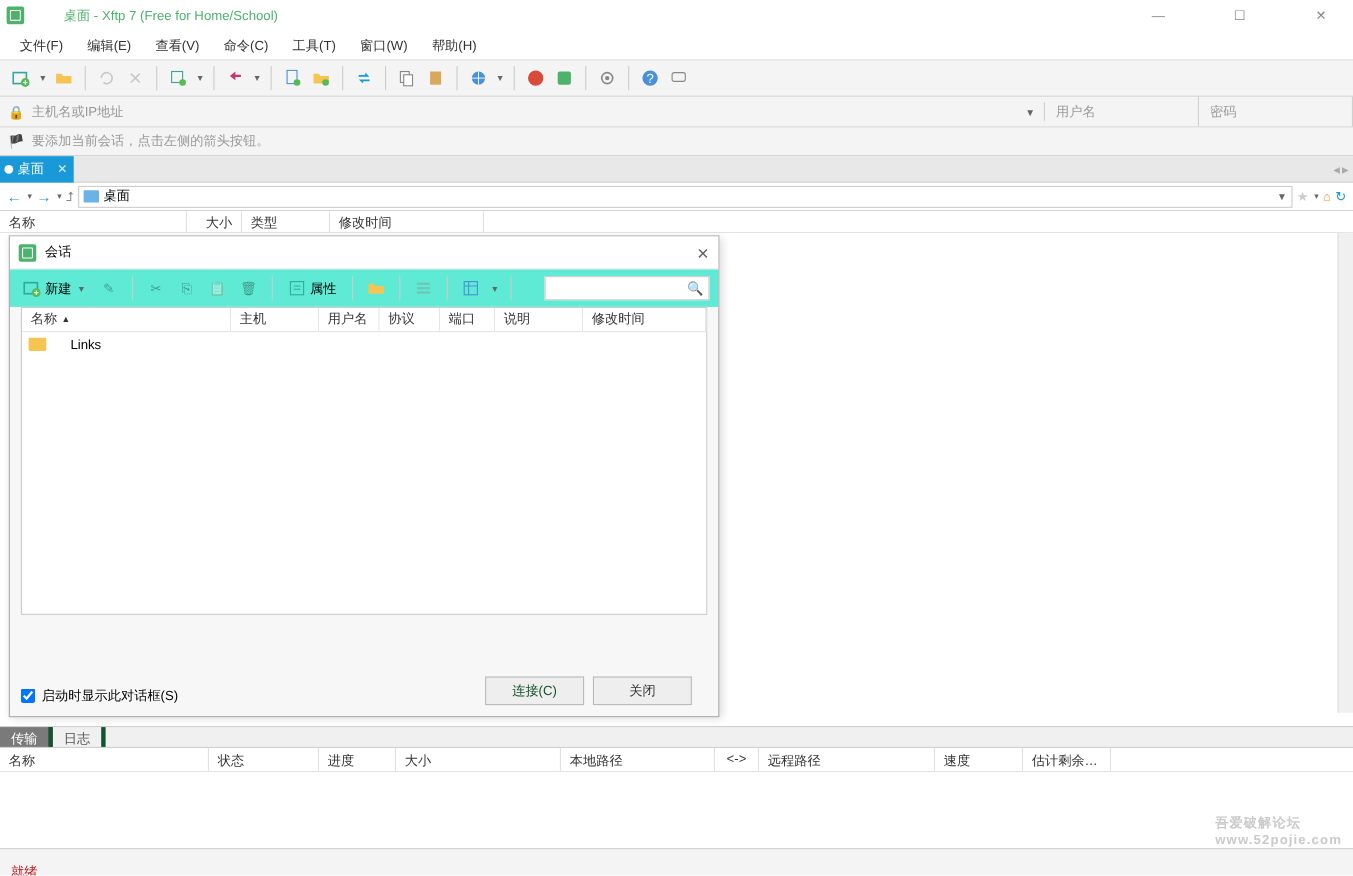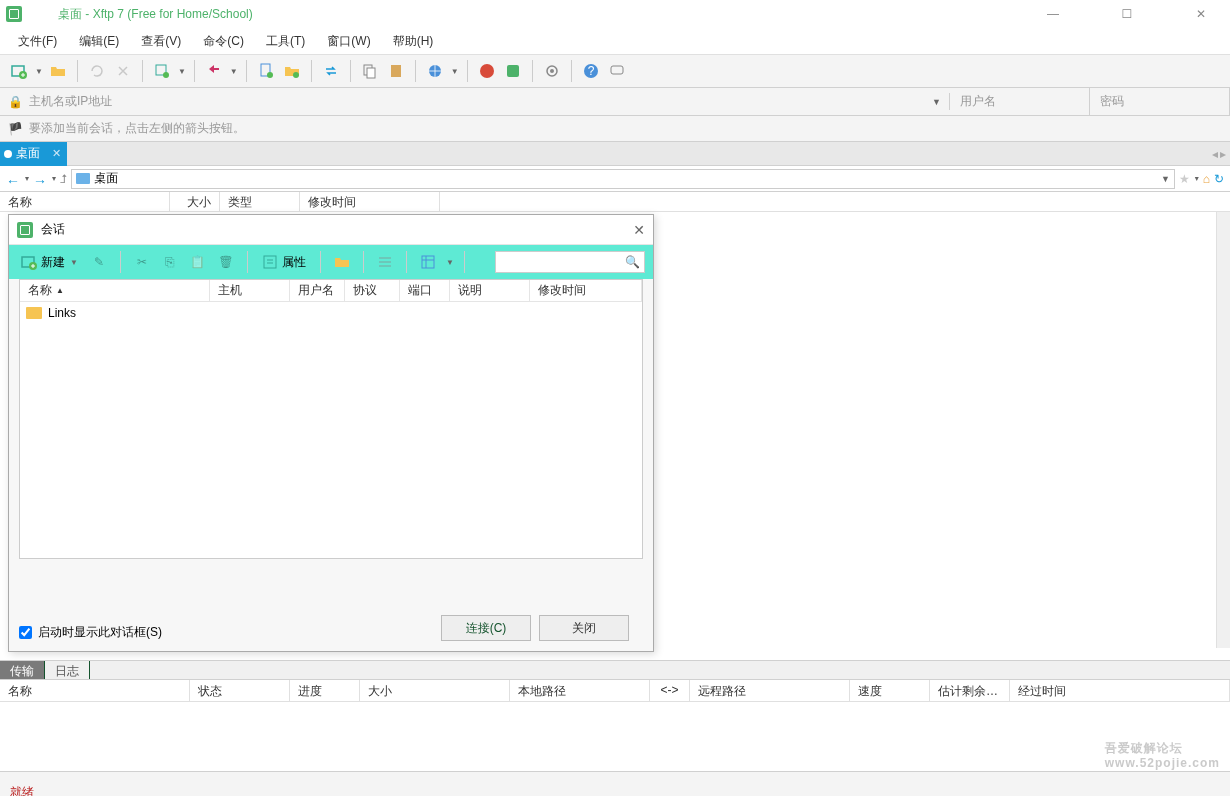--- a/index.html
+++ b/index.html
@@ -54,31 +54,31 @@
 .dialog .dtoolbar .search { margin-left:auto; width:150px; height:22px; border:1px solid #ccc; background:#fff; display:flex; align-items:center; padding:0 4px; }
 .dialog .dtoolbar .search .mag { margin-left:auto; color:#888; }
 
 .dialog .daddr { margin:0 10px; height:22px; border:1px solid #ccc; background:#fff; display:flex; align-items:center; padding:0 6px; }
 .dialog .daddr-row { display:flex; align-items:center; gap:6px; padding:0 10px 6px 0; }
 .dialog .daddr-row .daddr { flex:1; margin-right:0; }
 
 .dialog .dlist { margin:0 10px; border:1px solid #ccc; background:#fff; height:280px; }
 .dialog .dlist .dhdr { height:22px; border-bottom:1px solid #e5e5e5; display:flex; background:#fff; }
 .dialog .dlist .dhdr div { border-right:1px solid #e5e5e5; padding:3px 8px; color:#333; display:flex; align-items:center; gap:4px; }
-.dialog .dlist .drow { display:flex; align-items:center; padding:4px 6px; gap:6px; }
+.dialog .dlist .drow { display:flex; align-items:center; padding:4px 6px; gap:22px; }
 .dialog .dlist .drow .fld { width:16px; height:12px; background:#f6c452; border-radius:1px; }
 
 .dialog .dbottom { position:absolute; bottom:10px; left:10px; right:24px; display:flex; align-items:flex-end; }
 .dialog .dbottom label { display:flex; align-items:center; gap:6px; }
 .dialog .dbottom .btns { margin-left:auto; display:flex; gap:8px; }
 .dialog .dbottom button { width:90px; height:26px; background:#eee; border:1px solid #bbb; color:#333; }
 .dialog .dbottom button.ghost { color:#14532d; }
 
 .logtabs { position:absolute; left:0; right:0; top:660px; height:20px; background:#f0f0f0; border-top:1px solid #d0d0d0; border-bottom:1px solid #d0d0d0; display:flex; }
-.logtabs div { padding:2px 10px; border-right:1px solid #14532d; color:#555; }
+.logtabs div { padding:2px 10px; border-right:4px solid #14532d; color:#555; }
 .logtabs div.active { background:#7a7a7a; color:#fff; }
 
 .transhdr { position:absolute; left:0; right:0; top:680px; height:22px; background:#fff; border-bottom:1px solid #e0e0e0; display:flex; }
 .transhdr div { border-right:1px solid #e0e0e0; padding:3px 8px; color:#333; }
 
 .translist { position:absolute; left:0; right:0; top:702px; height:66px; background:#fff; }
 
 .status { position:absolute; left:0; right:0; bottom:0; height:24px; background:#f4f4f4; border-top:1px solid #d0d0d0; display:flex; padding:12px 10px; color:#b91c1c; }
 
 .watermark { position:absolute; right:10px; bottom:26px; color:rgba(150,150,150,0.5); font-size:18px; font-weight:bold; letter-spacing:1px; text-align:left; line-height:1.2; }
@@ -368,21 +368,20 @@
 <div class="transhdr">
   <div style="width:190px">名称</div>
   <div style="width:100px">状态</div>
   <div style="width:70px">进度</div>
   <div style="width:150px">大小</div>
   <div style="width:140px">本地路径</div>
   <div style="width:40px;text-align:center">&lt;-&gt;</div>
   <div style="width:160px">远程路径</div>
   <div style="width:80px">速度</div>
   <div style="width:80px">估计剩余…</div>
-  <div style="flex:1">经过时间</div>
 </div>
 
 <div class="translist"></div>
 
 <div class="status">
   <span>就绪</span>
 </div>
 
 <div class="watermark">
   <div>吾爱破解论坛</div>

